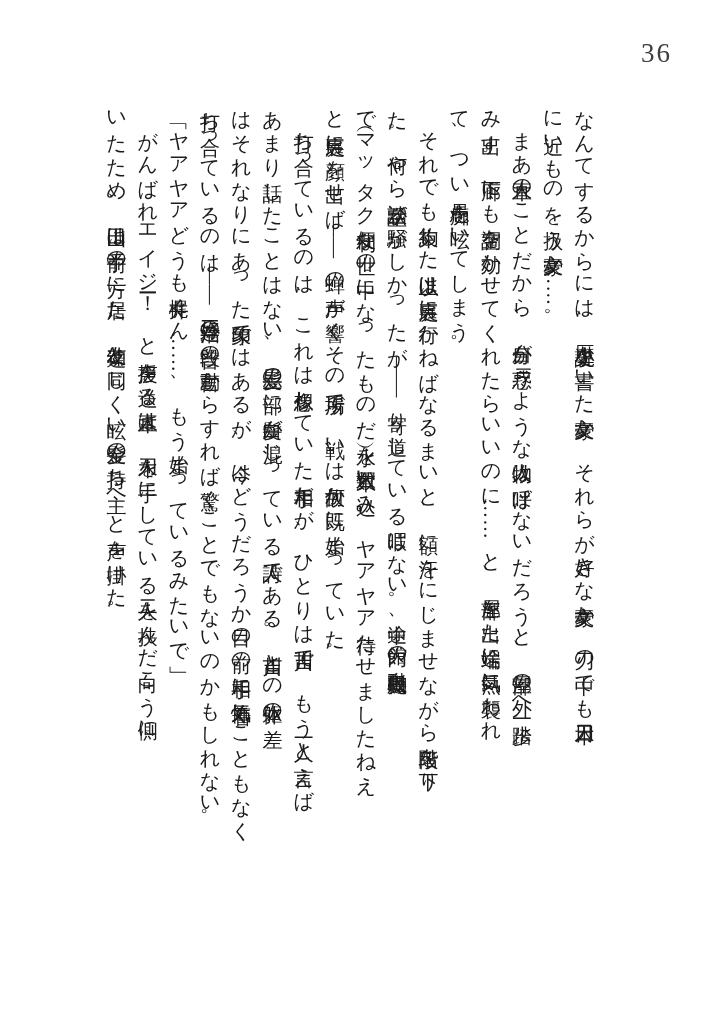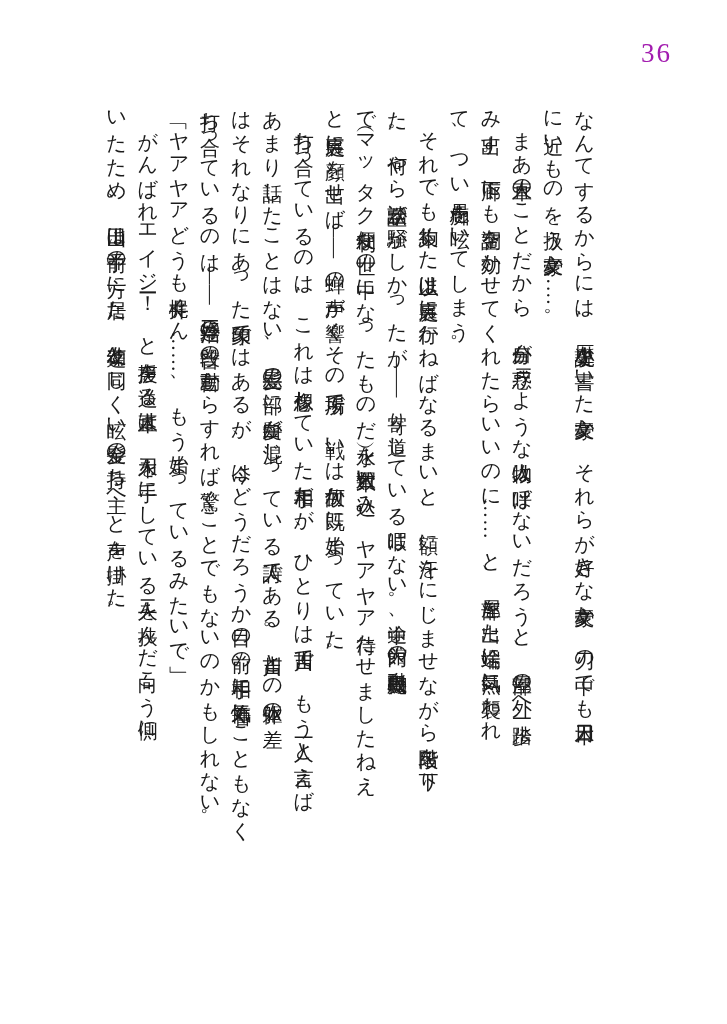--- a/index.html
+++ b/index.html
@@ -15,21 +15,21 @@
     overflow: hidden;
     font-family: "Liberation Serif", "DejaVu Serif", serif;
     color: #1b1b1b;
   }
   .page-number {
     position: absolute;
     left: 641px;
     top: 38px;
     font-size: 27px;
     letter-spacing: 2px;
-    color: #a21caf;
+    color: #404040;
   }
   .text-area {
     position: absolute;
     top: 97px;
     right: 127px;
     height: 875px;
     writing-mode: vertical-rl;
     text-orientation: mixed;
   }
   .line {

